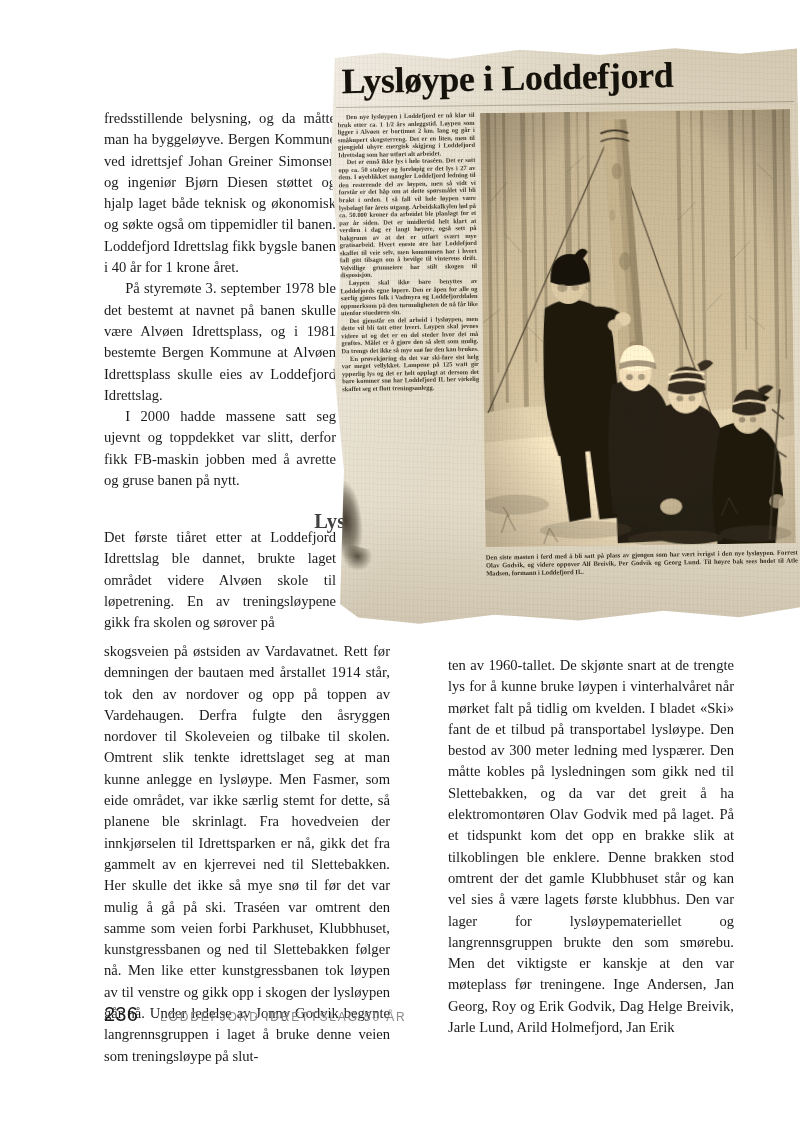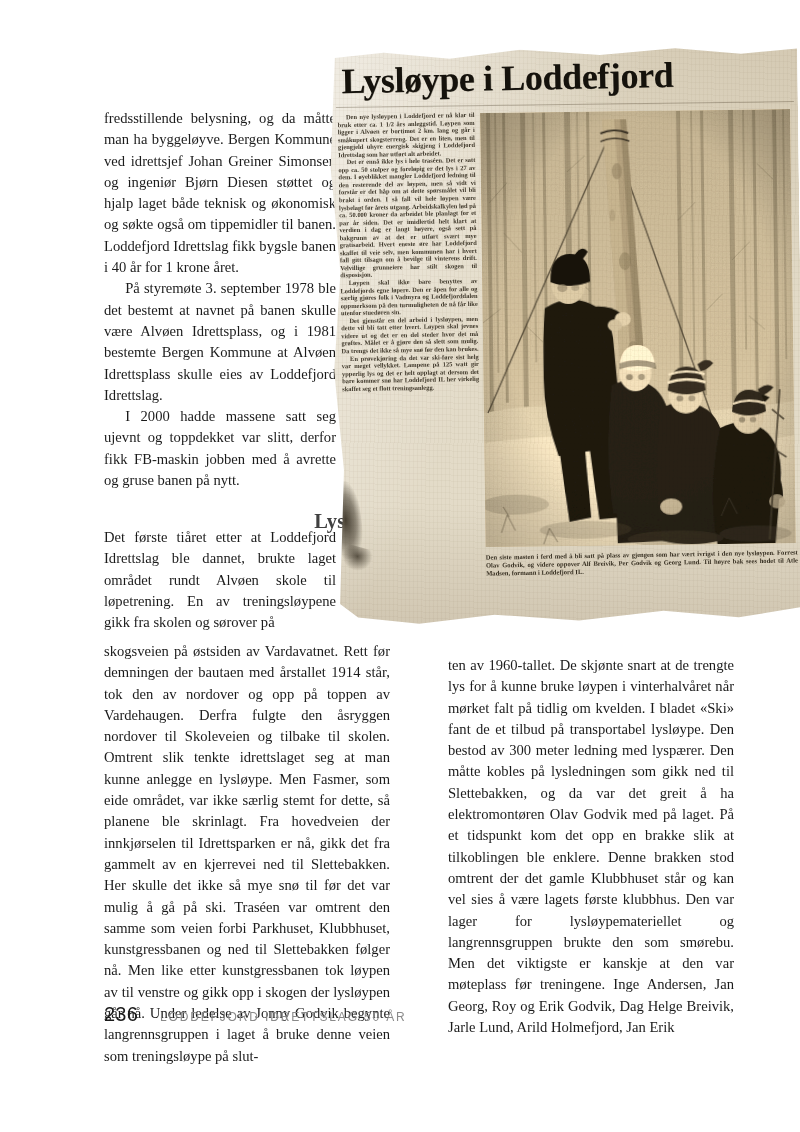--- a/index.html
+++ b/index.html
@@ -247,21 +247,21 @@
 
   <div class="col" id="col-left-top">
     <p class="noindent">fredsstillende belysning, og da måtte man ha byggeløyve. Bergen Kommune ved idrettsjef Johan Greiner Simonsen og ingeniør Bjørn Diesen støttet og hjalp laget både teknisk og økonomisk og søkte også om tippemidler til banen. Loddefjord Idrettslag fikk bygsle banen i 40 år for 1 krone året.</p>
     <p class="indent">På styremøte 3. september 1978 ble det bestemt at navnet på banen skulle være Alvøen Idrettsplass, og i 1981 bestemte Bergen Kommune at Alvøen Idrettsplass skulle eies av Loddefjord Idrettslag.</p>
     <p class="indent">I 2000 hadde massene satt seg ujevnt og toppdekket var slitt, derfor fikk FB-maskin jobben med å avrette og gruse banen på nytt.</p>
   </div>
 
   <h2 id="heading-lysloypen">Lysløypen</h2>
 
   <div class="col" id="col-left-mid">
-    <p class="noindent">Det første tiåret etter at Loddefjord Idrettslag ble dannet, brukte laget området rundt Alvøen skole til løpetrening. En av treningsløypene gikk fra skolen og sørover på</p>
+    <p class="noindent">Det første tiåret etter at Loddefjord Idrettslag ble dannet, brukte laget området videre Alvøen skole til løpetrening. En av treningsløypene gikk fra skolen og sørover på</p>
   </div>
 
   <div class="col" id="col-left-bottom">
     <p class="noindent">skogsveien på østsiden av Vardavatnet. Rett før demningen der bautaen med årstallet 1914 står, tok den av nordover og opp på toppen av Vardehaugen. Derfra fulgte den åsryggen nordover til Skoleveien og tilbake til skolen. Omtrent slik tenkte idrettslaget seg at man kunne anlegge en lysløype. Men Fasmer, som eide området, var ikke særlig stemt for dette, så planene ble skrinlagt. Fra hovedveien der innkjørselen til Idrettsparken er nå, gikk det fra gammelt av en kjerrevei ned til Slettebakken. Her skulle det ikke så mye snø til før det var mulig å gå på ski. Traséen var omtrent den samme som veien forbi Parkhuset, Klubbhuset, kunstgressbanen og ned til Slettebakken følger nå. Men like etter kunstgressbanen tok løypen av til venstre og gikk opp i skogen der lysløypen går nå. Under ledelse av Jonny Godvik begynte langrennsgruppen i laget å bruke denne veien som treningsløype på slut-</p>
   </div>
 
   <div class="col" id="col-right">
     <p class="noindent">ten av 1960-tallet. De skjønte snart at de trengte lys for å kunne bruke løypen i vinterhalvåret når mørket falt på tidlig om kvelden. I bladet «Ski» fant de et tilbud på transportabel lysløype. Den bestod av 300 meter ledning med lyspærer. Den måtte kobles på lysledningen som gikk ned til Slettebakken, og da var det greit å ha elektromontøren Olav Godvik med på laget. På et tidspunkt kom det opp en brakke slik at tilkoblingen ble enklere. Denne brakken stod omtrent der det gamle Klubbhuset står og kan vel sies å være lagets første klubbhus. Den var lager for lysløypemateriellet og langrennsgruppen brukte den som smørebu. Men det viktigste er kanskje at den var møteplass før treningene.  Inge Andersen, Jan Georg, Roy og Erik Godvik, Dag Helge Breivik, Jarle Lund, Arild Holmefjord, Jan Erik</p>
   </div>
 

